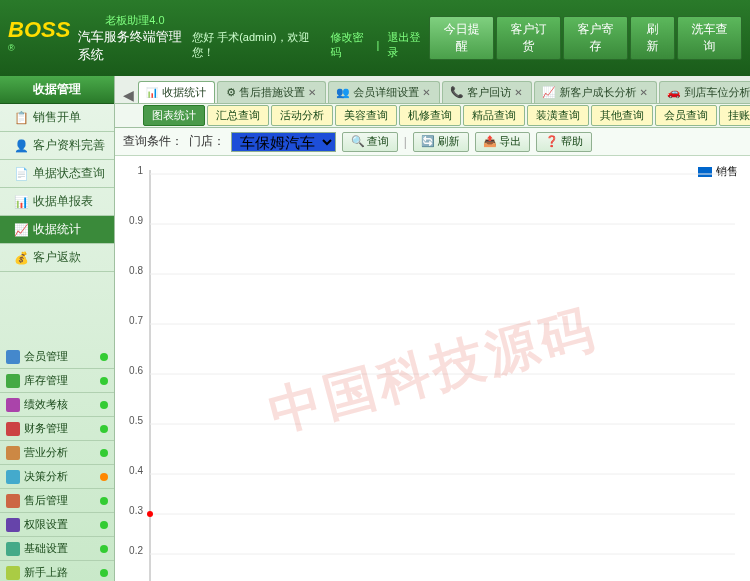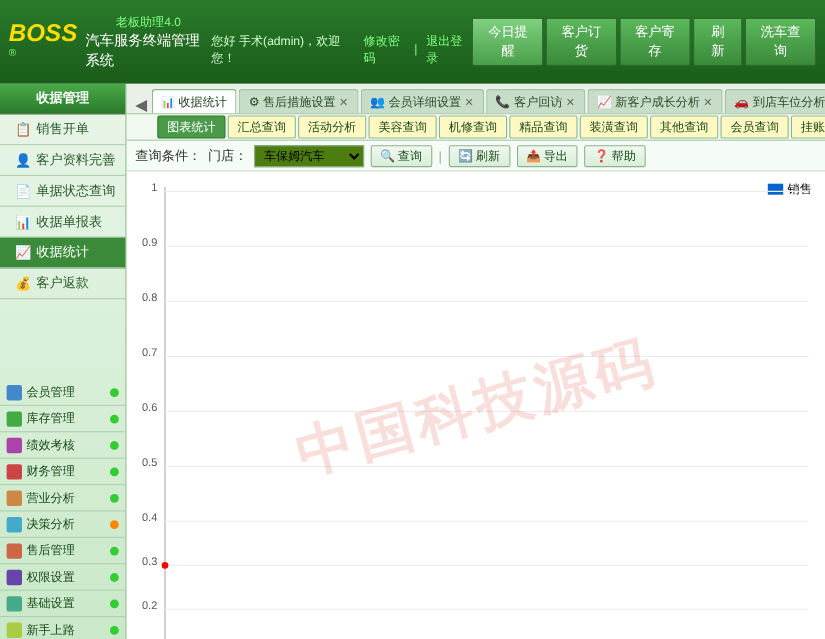--- a/index.html
+++ b/index.html
@@ -45,21 +45,21 @@
     .tab-item .tab-close { color: #666; font-size: 10px; }
 
     
     .tab-bar-inner { height: 24px; background: #f0f8f0; border-bottom: 1px solid #a0c0a0; display: flex; align-items: center; padding: 0 4px; gap: 2px; }
     .inner-tab { padding: 2px 8px; font-size: 11px; cursor: pointer; background: #fef9c3; border: 1px solid #90b890; border-radius: 2px; color: #1a4a1a; white-space: nowrap; }
     .inner-tab.active { background: #4a9a4a; color: #fff; border-color: #2a7a2a; margin-left: 24px; }
 
     
     .query-bar { height: 28px; background: #f5fbf5; border-bottom: 1px solid #c0d8c0; display: flex; align-items: center; padding: 0 8px; gap: 6px; }
     .query-label { color: #333; font-size: 12px; }
-    .query-select { height: 20px; border: 1px solid #90b090; font-size: 11px; padding: 0 4px; background: #4d7c0f; min-width: 100px; }
+    .query-select { height: 20px; border: 1px solid #90b090; font-size: 15px; padding: 0 4px; background: #1d4ed8; min-width: 100px; }
     .query-btn { height: 20px; padding: 0 8px; font-size: 11px; cursor: pointer; border: 1px solid #90b090; border-radius: 2px; background: linear-gradient(180deg, #f0f8f0 0%, #d8eed8 100%); color: #1a4a1a; display: flex; align-items: center; gap: 2px; }
     .query-sep { color: #aaa; }
 
     
     .chart-area { flex: 1; background: #fff; padding: 8px; position: relative; overflow: hidden; }
     .chart-legend { position: absolute; top: 8px; right: 12px; display: flex; align-items: center; gap: 4px; font-size: 11px; }
     .legend-color { width: 14px; height: 10px; }
 
     
     .watermark { position: absolute; top: 50%; left: 50%; transform: translate(-50%, -50%) rotate(-15deg); font-size: 52px; color: rgba(220, 80, 60, 0.18); font-weight: bold; white-space: nowrap; pointer-events: none; z-index: 10; letter-spacing: 4px; }

